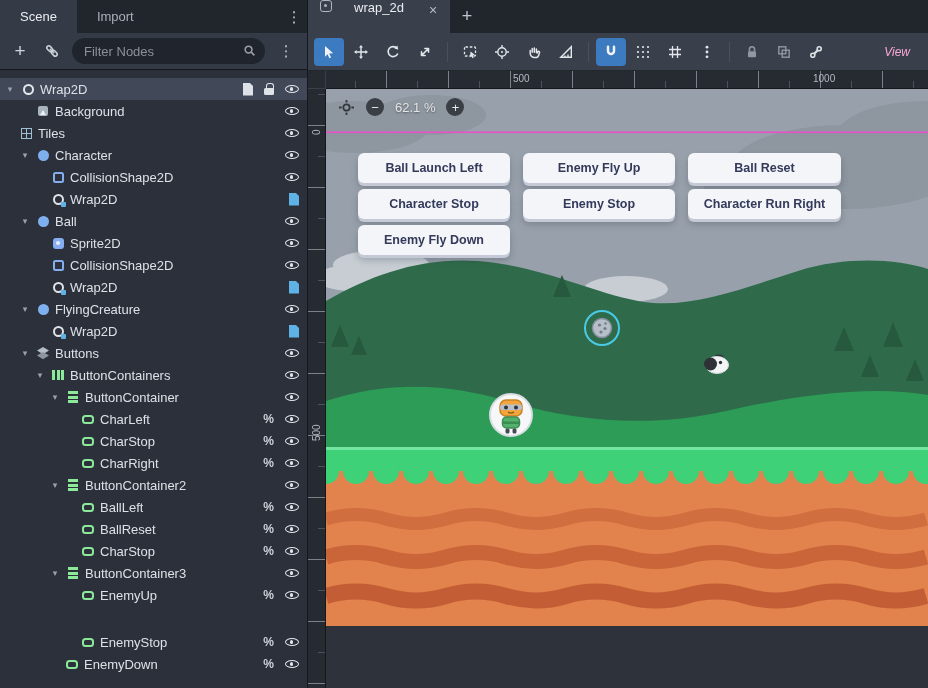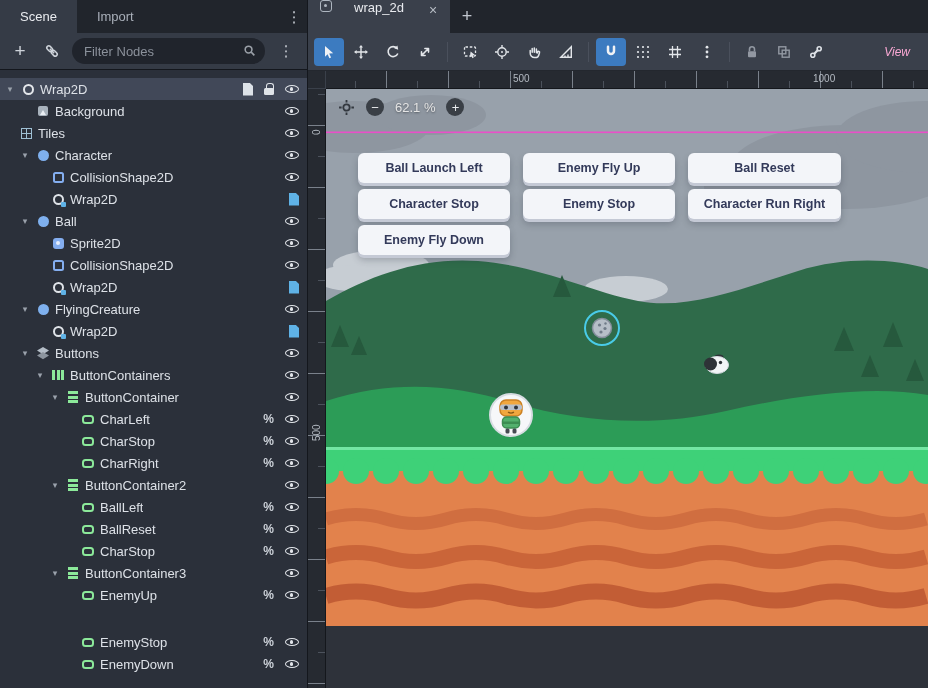--- a/index.html
+++ b/index.html
@@ -385,21 +385,21 @@
         </div>
         <div class="trow" style="padding-left: 64px; margin-top: 25px;">
           <span class="caret"></span>
           <span class="ic ic-button"></span>
           <span class="tname">EnemyStop</span>
           <span class="badges">
             <span class="badge-pct">%</span>
             <span class="badge-eye"></span>
           </span>
         </div>
-        <div class="trow" style="padding-left: 64px;">
+        <div class="trow" style="padding-left: 48px;">
           <span class="caret"></span>
           <span class="ic ic-button"></span>
           <span class="tname">EnemyDown</span>
           <span class="badges">
             <span class="badge-pct">%</span>
             <span class="badge-eye"></span>
           </span>
         </div>
       </div>
   </div>

